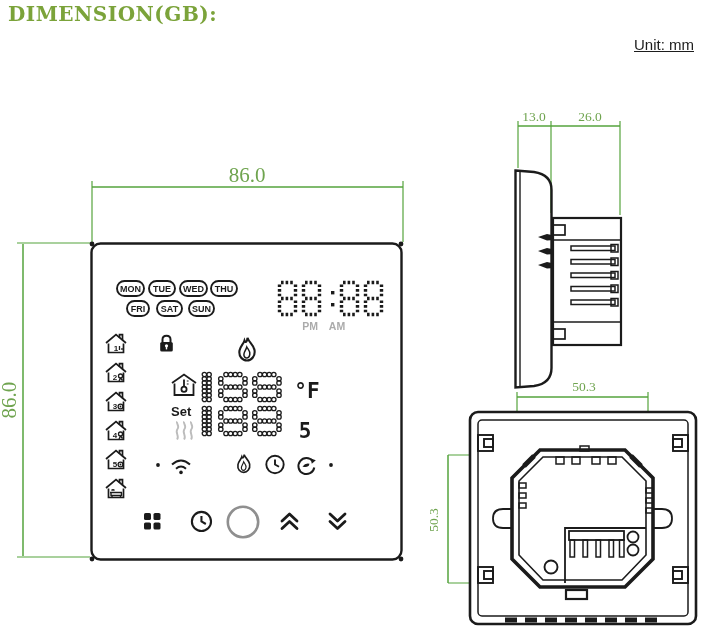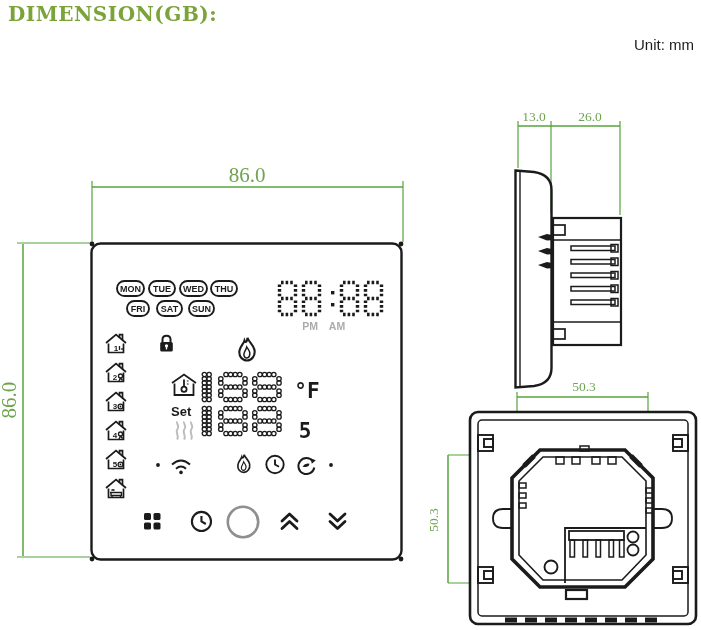--- a/index.html
+++ b/index.html
@@ -1,21 +1,21 @@
 <!DOCTYPE html>
 <html><head>
 <meta charset="utf-8">
 <style>
   html,body{margin:0;padding:0;background:#fff;}
   #stage{position:relative;width:701px;height:630px;background:#ffffff;overflow:hidden;
          font-family:"Liberation Sans",sans-serif;}
   .title{position:absolute;left:8px;top:2px;font-family:"DejaVu Serif",serif;
          font-weight:800;font-size:20px;letter-spacing:.5px;color:#7ba33a;}
   .unit{position:absolute;left:588px;top:36px;width:106px;text-align:right;
-        font-size:15px;color:#1d1d1d;}
+        font-size:15px;color:#1d1d1d;text-decoration:underline;}
   svg{position:absolute;overflow:visible;}
   #front-svg{left:0;top:150px;}
   #side-svg{left:430px;top:90px;}
   #back-svg{left:425px;top:378px;}
   .dim-line{stroke:#55a33c;stroke-width:1.5;fill:none;}
   .dim-ext{stroke:#55a33c;stroke-width:1.2;fill:none;}
   .dim-txt{font-family:"Liberation Serif",serif;fill:#6fa44f;text-anchor:middle;}
   .ink{stroke:#1b1b1b;fill:none;}
   .pill-txt{font:700 9px "Liberation Sans",sans-serif;fill:#1b1b1b;text-anchor:middle;}
   .ampm{font:700 10.5px "Liberation Sans",sans-serif;fill:#ababab;text-anchor:middle;}

